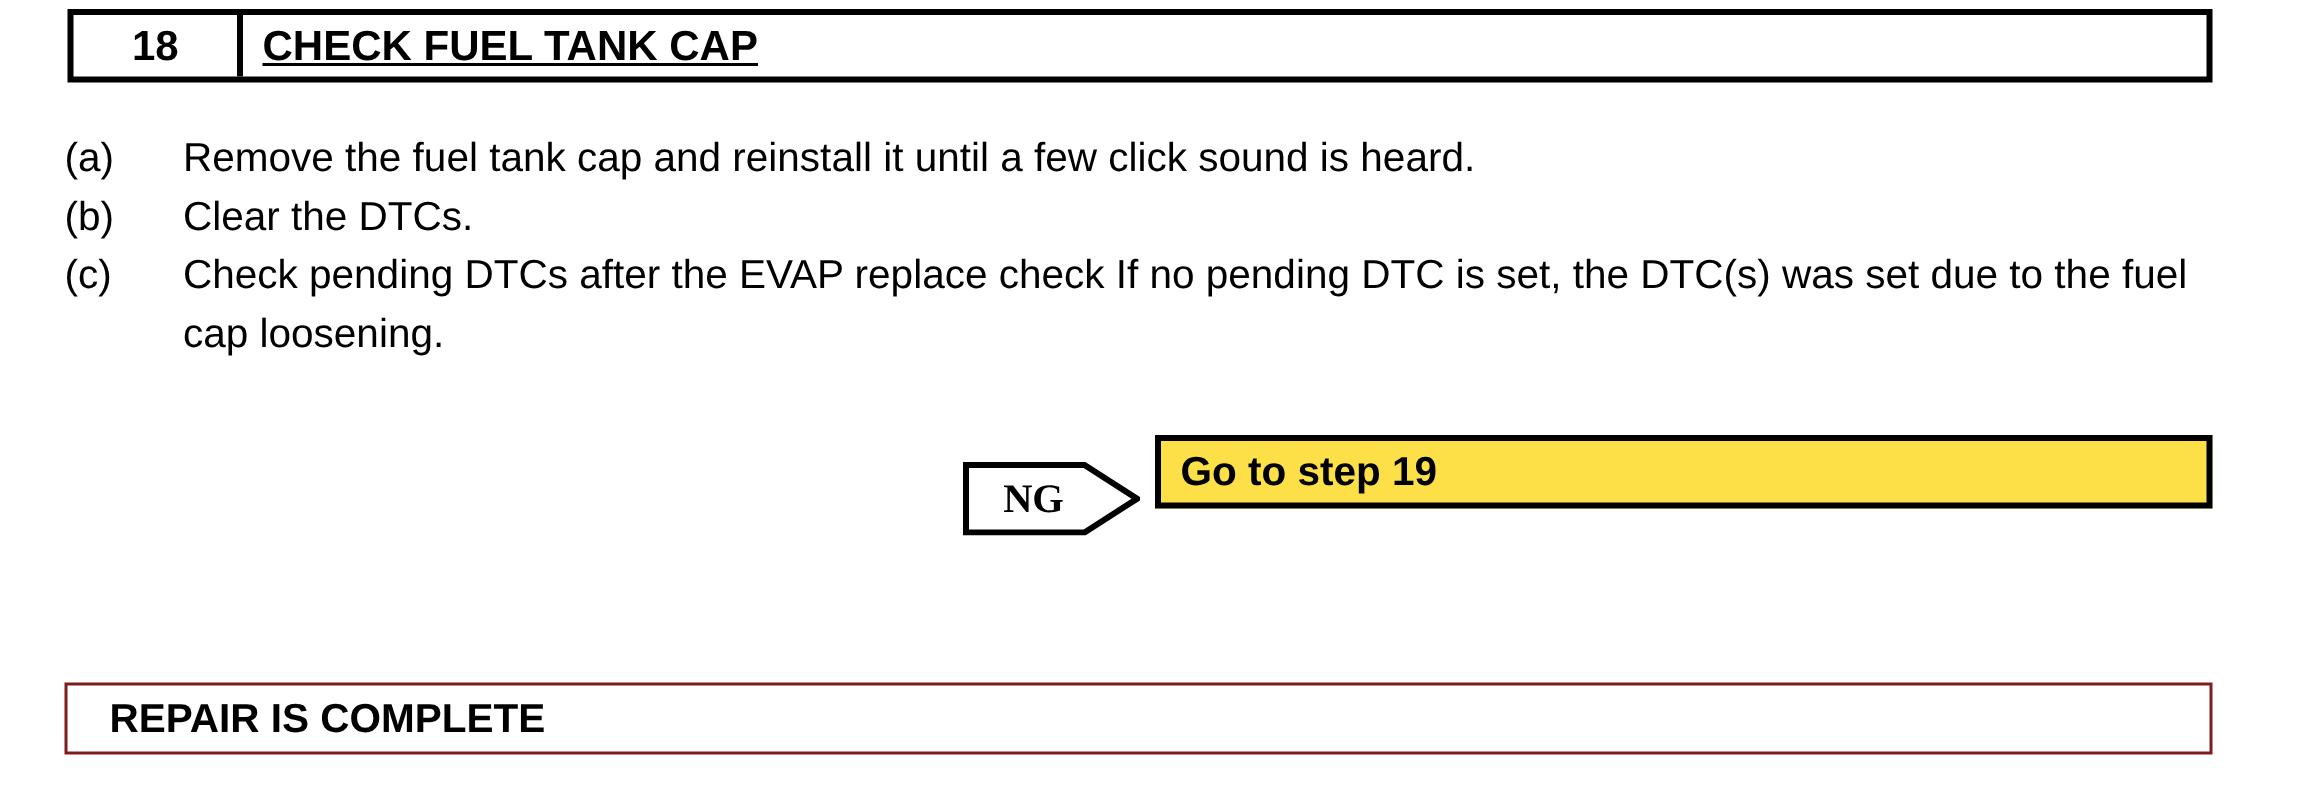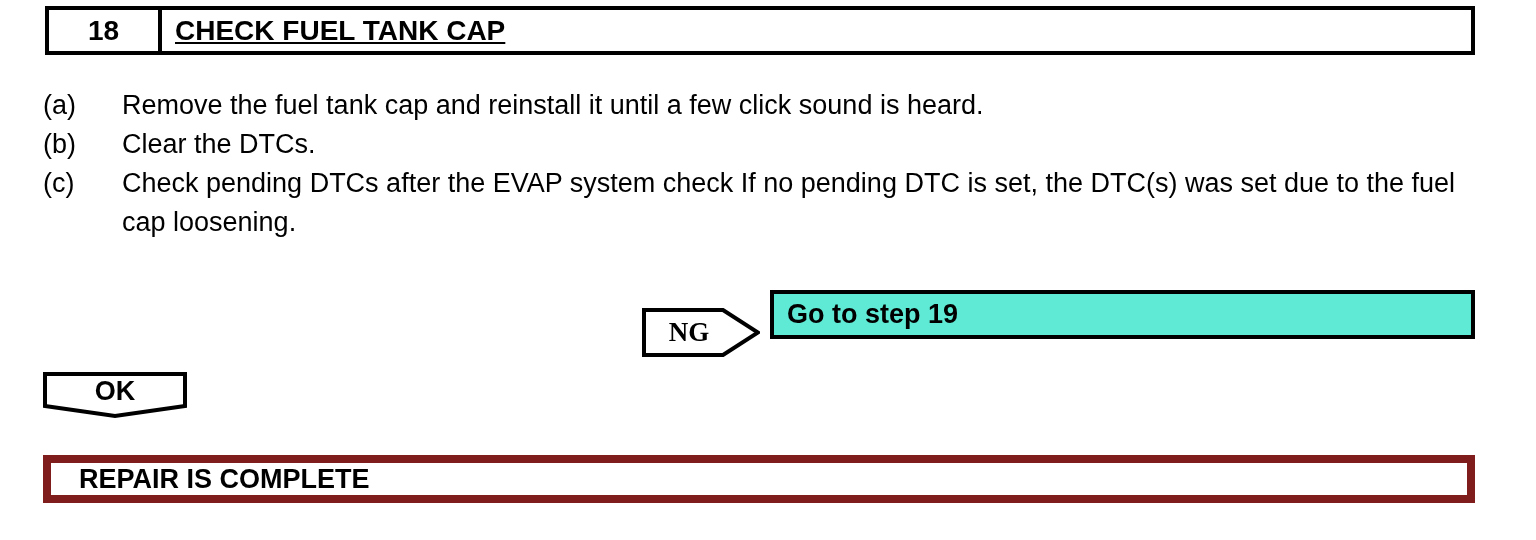--- a/index.html
+++ b/index.html
@@ -52,39 +52,39 @@
   .ng-arrow svg, .ok-arrow svg { position: absolute; left: 0; top: 0; display: block; }
   .shape-label {
     position: absolute; left: 0; top: 0; right: 0; bottom: 0;
     display: flex; align-items: center; justify-content: center;
     font-weight: bold; font-size: 27px;
   }
   .ng-arrow .shape-label { right: 24px; }
   .action-box {
     position: absolute; left: 770px; top: 290px;
     width: 705px; height: 49px;
-    border: 4px solid #000; background: #5eead4;
+    border: 4px solid #000; background: #fde047;
     display: flex; align-items: center;
     padding-left: 13px;
     font-weight: bold; font-size: 27px;
     white-space: nowrap; overflow: hidden;
   }
 
   
   .ok-arrow {
     position: absolute; left: 43px; top: 372px;
     width: 144px; height: 48px;
   }
   .ok-arrow .shape-label { bottom: 10px; }
 
   
   .result-box {
     position: absolute; left: 43px; top: 455px;
     width: 1432px; height: 48px;
-    border: 8px solid #7f1d1d; background: #fff;
+    border: 2px solid #7f1d1d; background: #fff;
     display: flex; align-items: center;
     padding-left: 28px;
     font-weight: bold; font-size: 27px;
     white-space: nowrap; overflow: hidden;
   }
 </style>
 </head>
 <body>
 
 <div class="sheet">
@@ -102,38 +102,32 @@
     <div class="instruction-row">
       <span class="ilabel">(a)</span>
       <span class="itext">Remove the fuel tank cap and reinstall it until a few click sound is heard.</span>
     </div>
     <div class="instruction-row">
       <span class="ilabel">(b)</span>
       <span class="itext">Clear the DTCs.</span>
     </div>
     <div class="instruction-row">
       <span class="ilabel">(c)</span>
-      <span class="itext">Check pending DTCs after the EVAP system check If no pending DTC is set, the DTC(s) was set due to the fuel cap loosening.</span>
+      <span class="itext">Check pending DTCs after the EVAP replace check If no pending DTC is set, the DTC(s) was set due to the fuel cap loosening.</span>
     </div>
   </div>
 
   <div class="ng-arrow">
     <svg width="118" height="49" viewBox="0 0 118 49">
       <polygon points="2,2 81,2 116,24.5 81,47 2,47" fill="#ffffff" stroke="#000000" stroke-width="4" stroke-linejoin="miter"></polygon>
     </svg>
     <span class="shape-label">NG</span>
   </div>
   <div class="action-box">
     <span>Go to step 19</span>
   </div>
 
-  <div class="ok-arrow">
-    <svg width="144" height="48" viewBox="0 0 144 48">
-      <polygon points="2,2 142,2 142,34 72,44 2,34" fill="#ffffff" stroke="#000000" stroke-width="4" stroke-linejoin="miter"></polygon>
-    </svg>
-    <span class="shape-label">OK</span>
-  </div>
 
   <div class="result-box">
     <span>REPAIR IS COMPLETE</span>
   </div>
 
 </div>
 
 </body></html>

